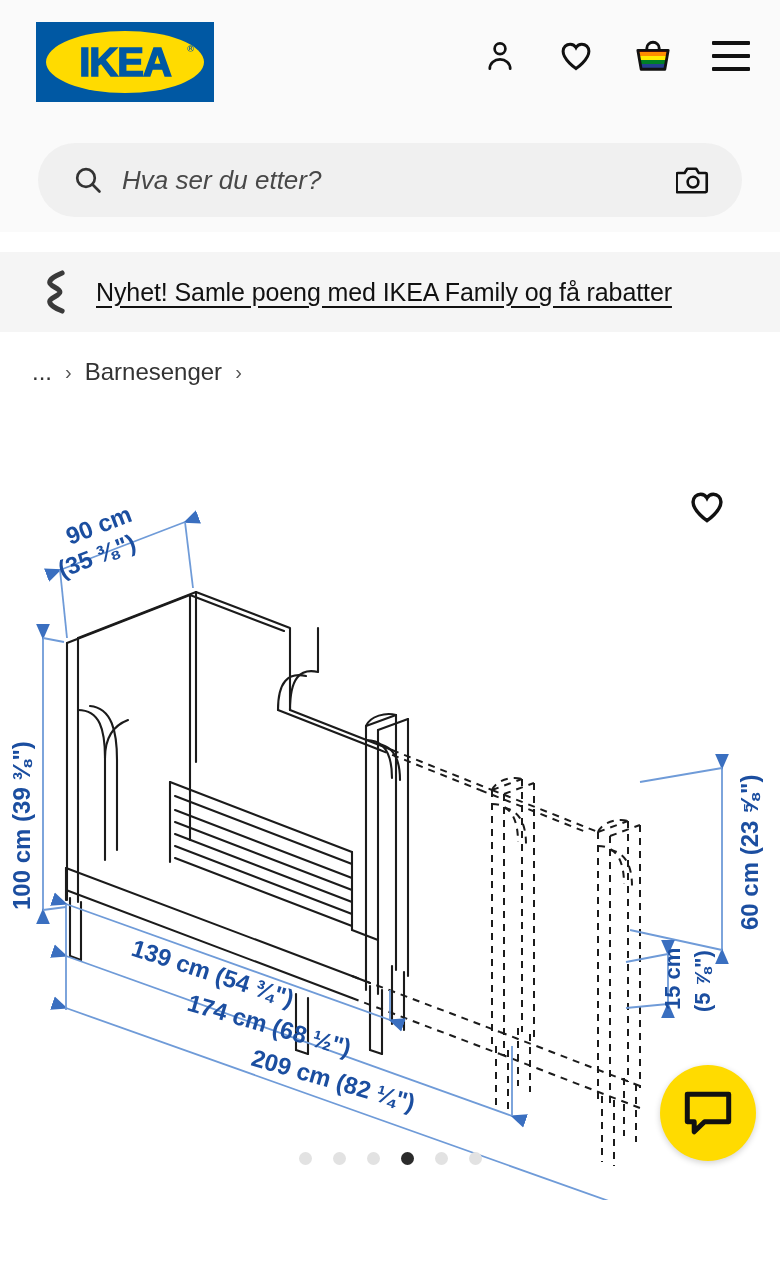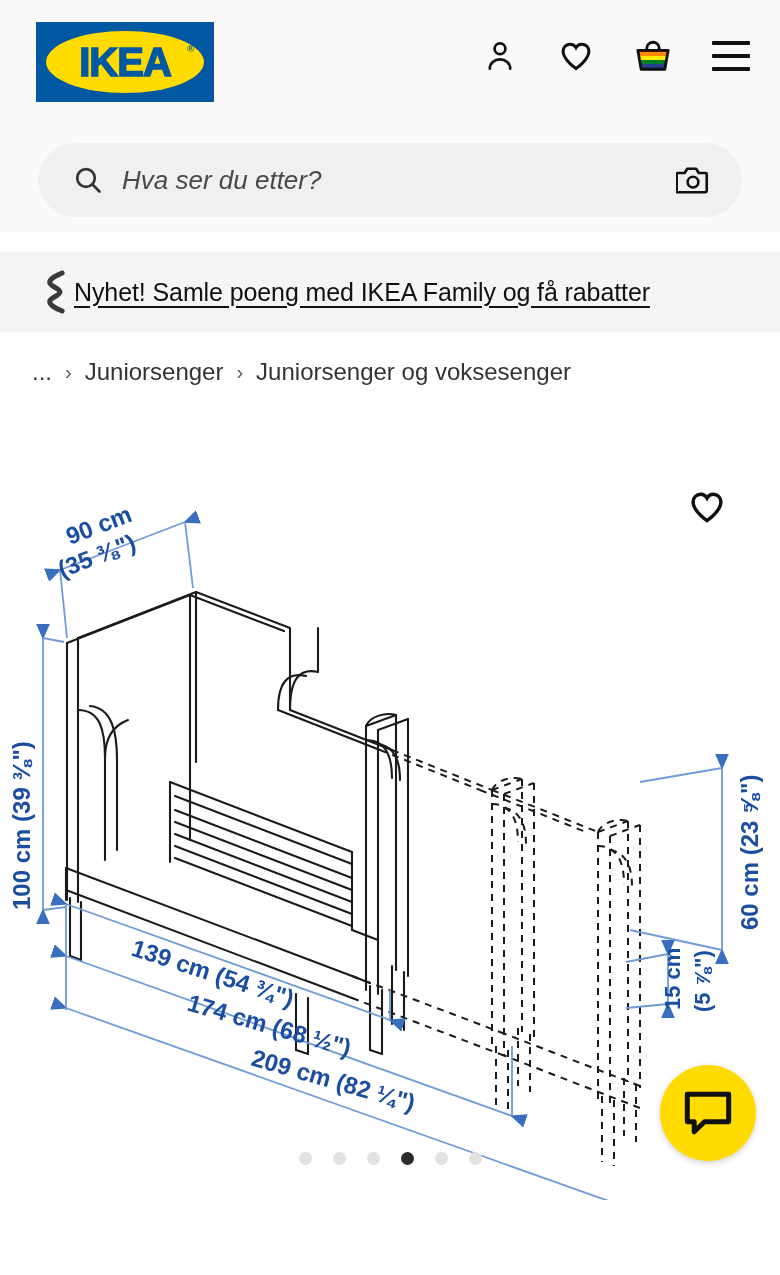--- a/index.html
+++ b/index.html
@@ -83,20 +83,21 @@
   }
 
   
   .family-banner {
     position: absolute; left: 0; top: 252px; width: 780px; height: 80px;
     background: #f5f5f5;
     display: flex; align-items: center;
   }
   .banner-icon { margin-left: 40px; width: 34px; height: 44px; flex: 0 0 auto; }
   .banner-text {
+    margin-left: 22px;
     font-size: 25px; color: #111111;
     text-decoration: underline;
     text-underline-offset: 5px;
     cursor: pointer;
     letter-spacing: -0.1px;
   }
 
   
   .breadcrumb {
     position: absolute; left: 32px; top: 358px;
@@ -214,23 +215,22 @@
   <div class="family-banner">
     <svg class="banner-icon" viewBox="0 0 22 30">
       <path d="M14.5 2 C9 4.5 6 6 6 8.5 C6 11 13 12.5 13 15 C13 17.5 6 19 6 21.5 C6 24 10 26 14.5 28" fill="none" stroke="#3a3a3a" stroke-width="3.4" stroke-linecap="round" stroke-linejoin="round"></path>
     </svg>
     <span class="banner-text">Nyhet! Samle poeng med IKEA Family og få rabatter</span>
   </div>
 
   <div class="breadcrumb">
     <span class="crumb">...</span>
     <span class="crumb-sep">›</span>
-    <span class="crumb">Juniorsenger</span>
+    <span class="crumb">Barnesenger</span>
     <span class="crumb-sep">›</span>
-    <span class="crumb">Juniorsenger og voksesenger</span>
   </div>
 
   <div class="product-area">
 
     <svg class="wishlist-heart" viewBox="0 0 24 24">
       <path d="M12 20.6S3.2 14.6 3.2 8.8c0-2.8 2.2-4.9 4.8-4.9 1.9 0 3.3 1.1 4 2.4.7-1.3 2.1-2.4 4-2.4 2.6 0 4.8 2.1 4.8 4.9 0 5.8-8.8 11.8-8.8 11.8z" fill="none" stroke="#111" stroke-width="2.2"></path>
     </svg>
 
     <svg class="diagram" viewBox="0 0 780 790">
       <defs>

